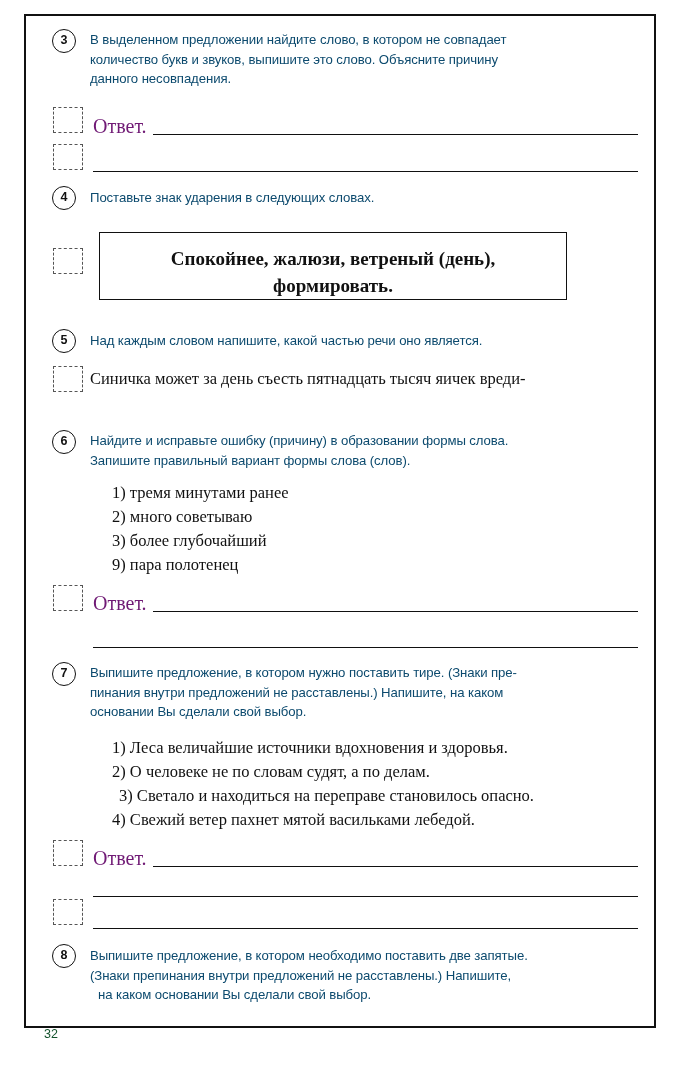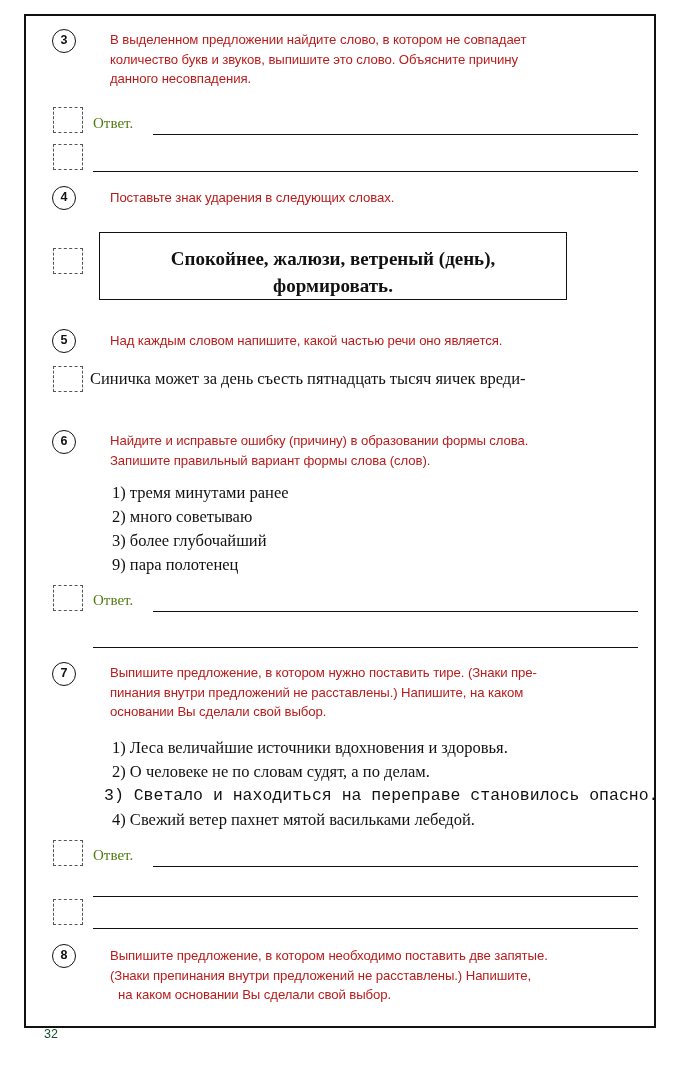--- a/index.html
+++ b/index.html
@@ -44,35 +44,34 @@
     text-align: center;
     font-family: "Liberation Sans", sans-serif;
     color: #111;
     background: #fff;
   }
   .q-text {
     position: absolute;
     font-family: "Liberation Sans", sans-serif;
     font-size: 13.2px;
     line-height: 19.5px;
-    color: #b91c1c;
+    color: #0c4a6e;
     letter-spacing: -0.1px;
-    margin-left: 20px;
   }
   .serif {
     font-family: "Liberation Serif", serif;
     font-size: 16.5px;
     line-height: 24px;
     color: #111;
   }
   .answer-label {
     position: absolute;
     font-family: "Liberation Serif", serif;
-    font-size: 15px;
-    color: #4d7c0f;
+    font-size: 20px;
+    color: #701a75;
   }
   .rule {
     position: absolute;
     height: 0;
     border-top: 1.4px solid #111;
   }
   .dashed-box {
     position: absolute;
     width: 30px;
     height: 26px;
@@ -155,21 +154,21 @@
   <div class="rule" style="left:153px; top:611px; width:485px;"></div>
   <div class="rule" style="left:93px; top:647px; width:545px;"></div>
 
   <div class="num-circle" style="left:52px; top:662px;">7</div>
   <div class="q-text" style="left:90px; top:663px; width:552px;">Выпишите предложение, в котором нужно поставить тире. (Знаки пре-</div>
   <div class="q-text" style="left:90px; top:682.5px; width:552px;">пинания внутри предложений не расставлены.) Напишите, на каком</div>
   <div class="q-text" style="left:90px; top:702px; width:552px;">основании Вы сделали свой выбор.</div>
 
   <div class="list-item" style="left:112px; top:736px;">1) Леса величайшие источники вдохновения и здоровья.</div>
   <div class="list-item" style="left:112px; top:760px;">2) О человеке не по словам судят, а по делам.</div>
-  <div class="list-item" style="left:104px; top:784px;font-family:Liberation Mono, monospace;">3) Светало и находиться на переправе становилось опасно.</div>
+  <div class="list-item" style="left:119px; top:784px;">3) Светало и находиться на переправе становилось опасно.</div>
   <div class="list-item" style="left:112px; top:808px;">4) Свежий ветер пахнет мятой васильками лебедой.</div>
 
   <div class="dashed-box" style="left:53px; top:840px;"></div>
   <div class="answer-label" style="left:93px; top:847px;">Ответ.</div>
   <div class="rule" style="left:153px; top:866px; width:485px;"></div>
 
   <div class="rule" style="left:93px; top:896px; width:545px;"></div>
   <div class="dashed-box" style="left:53px; top:899px;"></div>
   <div class="rule" style="left:93px; top:928px; width:545px;"></div>
 

